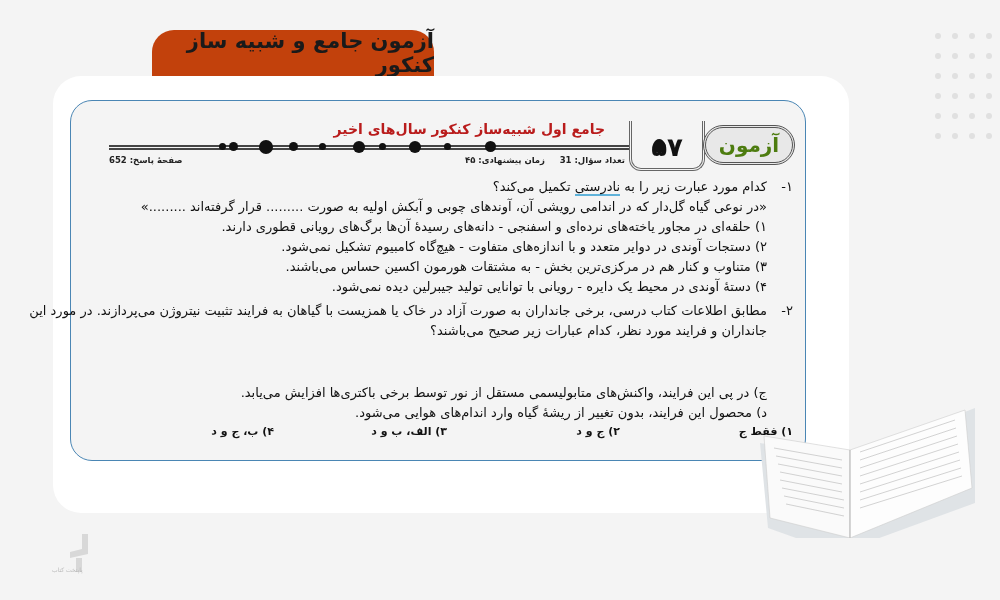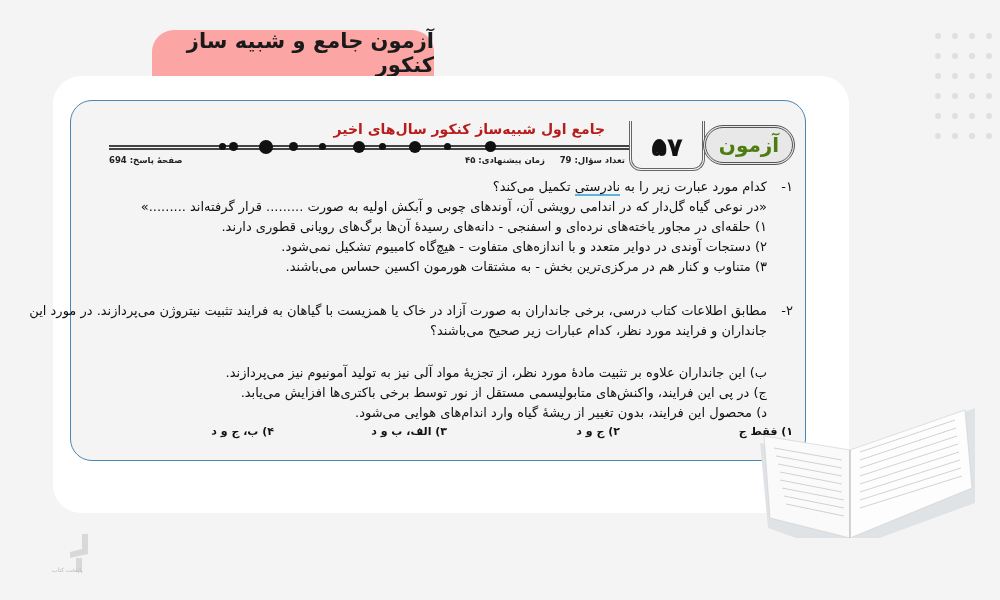--- a/index.html
+++ b/index.html
@@ -6,21 +6,21 @@
   html, body {
     width: 1000px; height: 600px; overflow: hidden;
     background: #f4f4f4;
     font-family: "DejaVu Sans", sans-serif;
   }
   .page { position: relative; width: 1000px; height: 600px; }
 
   
   .title-tab {
     position: absolute; left: 152px; top: 30px; width: 282px; height: 46px;
-    background: #fca5a5; border-radius: 22px 22px 0 0;
+    background: #c2410c; border-radius: 22px 22px 0 0;
     display: flex; align-items: center; justify-content: center;
     direction: rtl;
   }
   .title-tab span { font-size: 21px; color: #1a1a1a; font-weight: bold; }
 
   
   .dot-grid {
     position: absolute; left: 935px; top: 33px;
     display: grid; grid-template-columns: repeat(4, 7px); column-gap: 10px; row-gap: 14px;
   }
@@ -146,37 +146,37 @@
       <span class="rail-dot" style="left:180px;top:-5px;width:9px;height:9px;"></span>
       <span class="rail-dot" style="left:110px;top:-4px;width:7px;height:7px;"></span>
       <span class="rail-dot" style="left:244px;top:-6px;width:12px;height:12px;"></span>
       <span class="rail-dot" style="left:270px;top:-4px;width:7px;height:7px;"></span>
       <span class="rail-dot" style="left:210px;top:-4px;width:7px;height:7px;"></span>
       <span class="rail-dot" style="left:300px;top:-6px;width:12px;height:12px;"></span>
       <span class="rail-dot" style="left:335px;top:-4px;width:7px;height:7px;"></span>
       <span class="rail-dot" style="left:376px;top:-6px;width:11px;height:11px;"></span>
       <span class="rail-dot" style="left:545px;top:-6px;width:12px;height:12px;"></span>
     </div>
-    <div class="hdr-meta" style="right:180px;">تعداد سؤال: 79</div>
+    <div class="hdr-meta" style="right:180px;">تعداد سؤال: 31</div>
     <div class="hdr-meta" style="right:260px;">زمان پیشنهادی: ۴۵</div>
-    <div class="hdr-meta" style="left:38px;">صفحهٔ پاسخ: 694</div>
+    <div class="hdr-meta" style="left:38px;">صفحهٔ پاسخ: 652</div>
 
     <div class="qtext" style="top:76px;">
       <span class="qnum">۱-</span><span>کدام مورد عبارت زیر را به </span><span class="underline">نادرستی</span><span> تکمیل می‌کند؟</span>
     </div>
     <div class="qtext indent" style="top:96px;">«در نوعی گیاه گل‌دار که در اندامی رویشی آن، آوندهای چوبی و آبکش اولیه به صورت ......... قرار گرفته‌اند .........»</div>
     <div class="qtext indent" style="top:116px;">۱) حلقه‌ای در مجاور یاخته‌های نرده‌ای و اسفنجی - دانه‌های رسیدهٔ آن‌ها برگ‌های رویانی قطوری دارند.</div>
     <div class="qtext indent" style="top:136px;">۲) دستجات آوندی در دوایر متعدد و با اندازه‌های متفاوت - هیچ‌گاه کامبیوم تشکیل نمی‌شود.</div>
     <div class="qtext indent" style="top:156px;">۳) متناوب و کنار هم در مرکزی‌ترین بخش - به مشتقات هورمون اکسین حساس می‌باشند.</div>
+    <div class="qtext indent" style="top:176px;">۴) دستهٔ آوندی در محیط یک دایره - رویانی با توانایی تولید جیبرلین دیده نمی‌شود.</div>
 
     <div class="qtext" style="top:200px;">
       <span class="qnum">۲-</span><span>مطابق اطلاعات کتاب درسی، برخی جانداران به صورت آزاد در خاک یا همزیست با گیاهان به فرایند تثبیت نیتروژن می‌پردازند. در مورد این</span>
     </div>
     <div class="qtext indent" style="top:220px;">جانداران و فرایند مورد نظر، کدام عبارات زیر صحیح می‌باشند؟</div>
-    <div class="qtext indent" style="top:262px;">ب) این جانداران علاوه بر تثبیت مادهٔ مورد نظر، از تجزیهٔ مواد آلی نیز به تولید آمونیوم نیز می‌پردازند.</div>
     <div class="qtext indent" style="top:282px;">ج) در پی این فرایند، واکنش‌های متابولیسمی مستقل از نور توسط برخی باکتری‌ها افزایش می‌یابد.</div>
     <div class="qtext indent" style="top:302px;">د) محصول این فرایند، بدون تغییر از ریشهٔ گیاه وارد اندام‌های هوایی می‌شود.</div>
 
     <div class="choices">
       <span>۱) فقط ج</span>
       <span>۲) ج و د</span>
       <span>۳) الف، ب و د</span>
       <span>۴) ب، ج و د</span>
     </div>
   </div>

